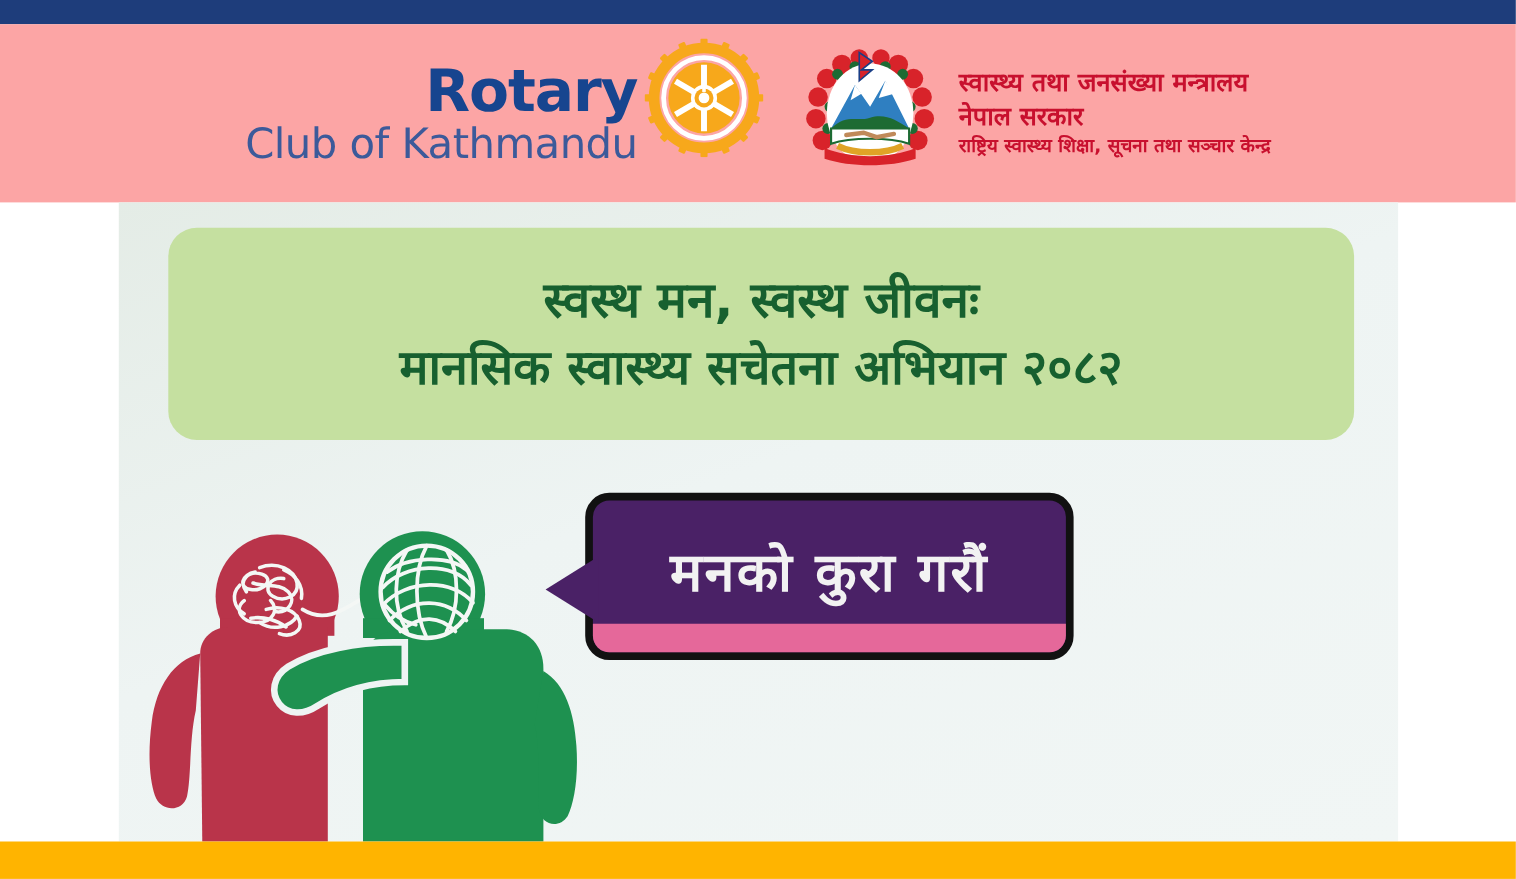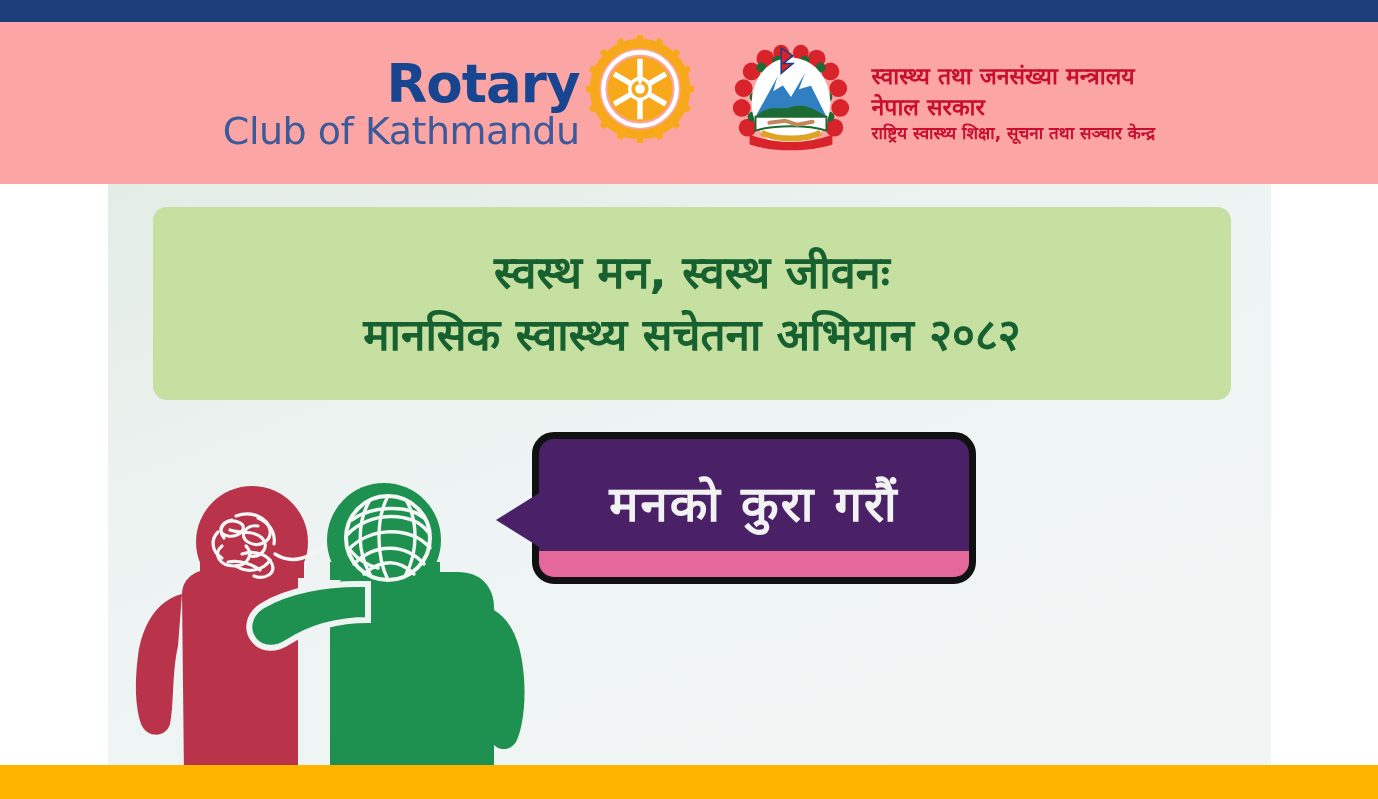--- a/index.html
+++ b/index.html
@@ -129,21 +129,21 @@
     width: 1163px; height: 581px;
     background: linear-gradient(160deg,#e4ece6 0%, #eef4f3 45%, #f1f6f5 100%);
     overflow: hidden;
   }
 
   .title-card {
     position: absolute;
     left: 45px; top: 23px;
     width: 1078px; height: 193px;
     background: #c5e0a0;
-    border-radius: 14px;
+    border-radius: 26px;
     display: flex;
     flex-direction: column;
     align-items: center;
     justify-content: center;
   }
   .title-line {
     font-family: "DejaVu Sans", sans-serif;
     font-weight: bold;
     color: #17602f;
     text-align: center;
@@ -156,21 +156,21 @@
   
   .illustration {
     position: absolute;
     left: 4px; top: 250px;
     width: 440px; height: 340px;
   }
 
   
   .bubble-wrap {
     position: absolute;
-    left: 388px; top: 248px;
+    left: 388px; top: 264px;
     width: 455px; height: 163px;
   }
   .bubble {
     position: absolute;
     left: 36px; top: 0;
     width: 444px; height: 152px;
     background: #4a2166;
     border: 7px solid #111111;
     border-radius: 22px;
     box-sizing: border-box;

